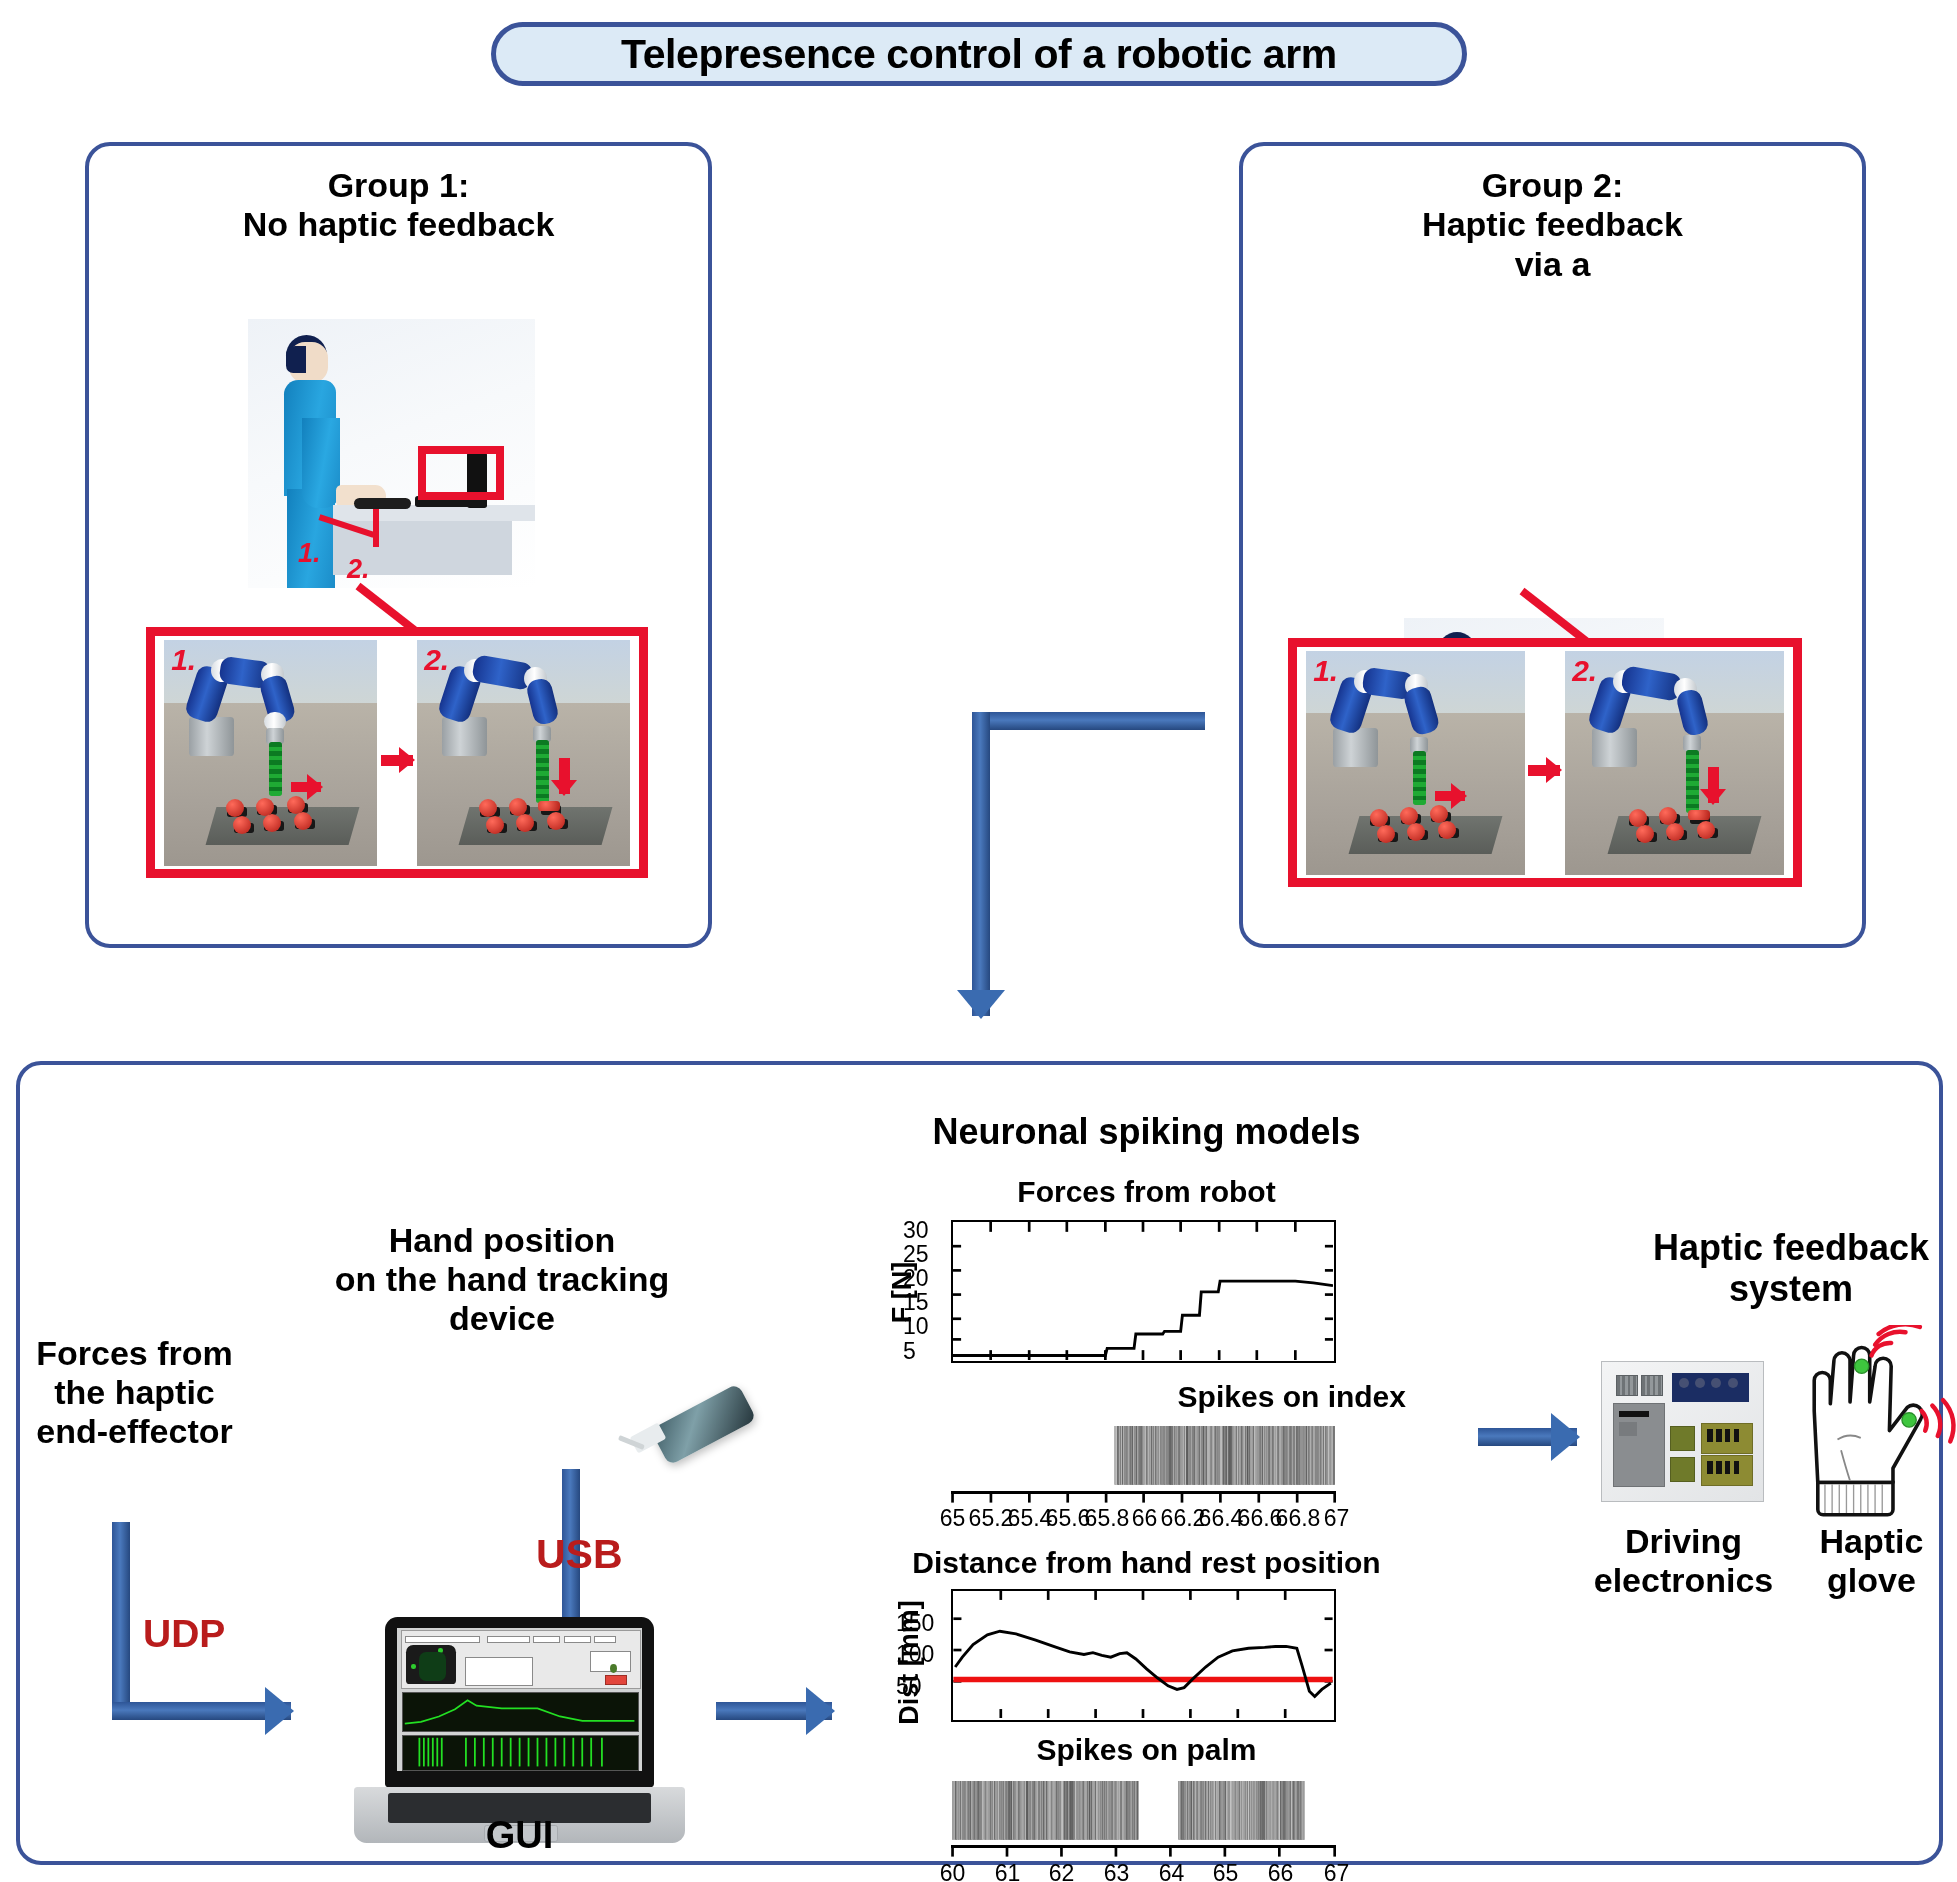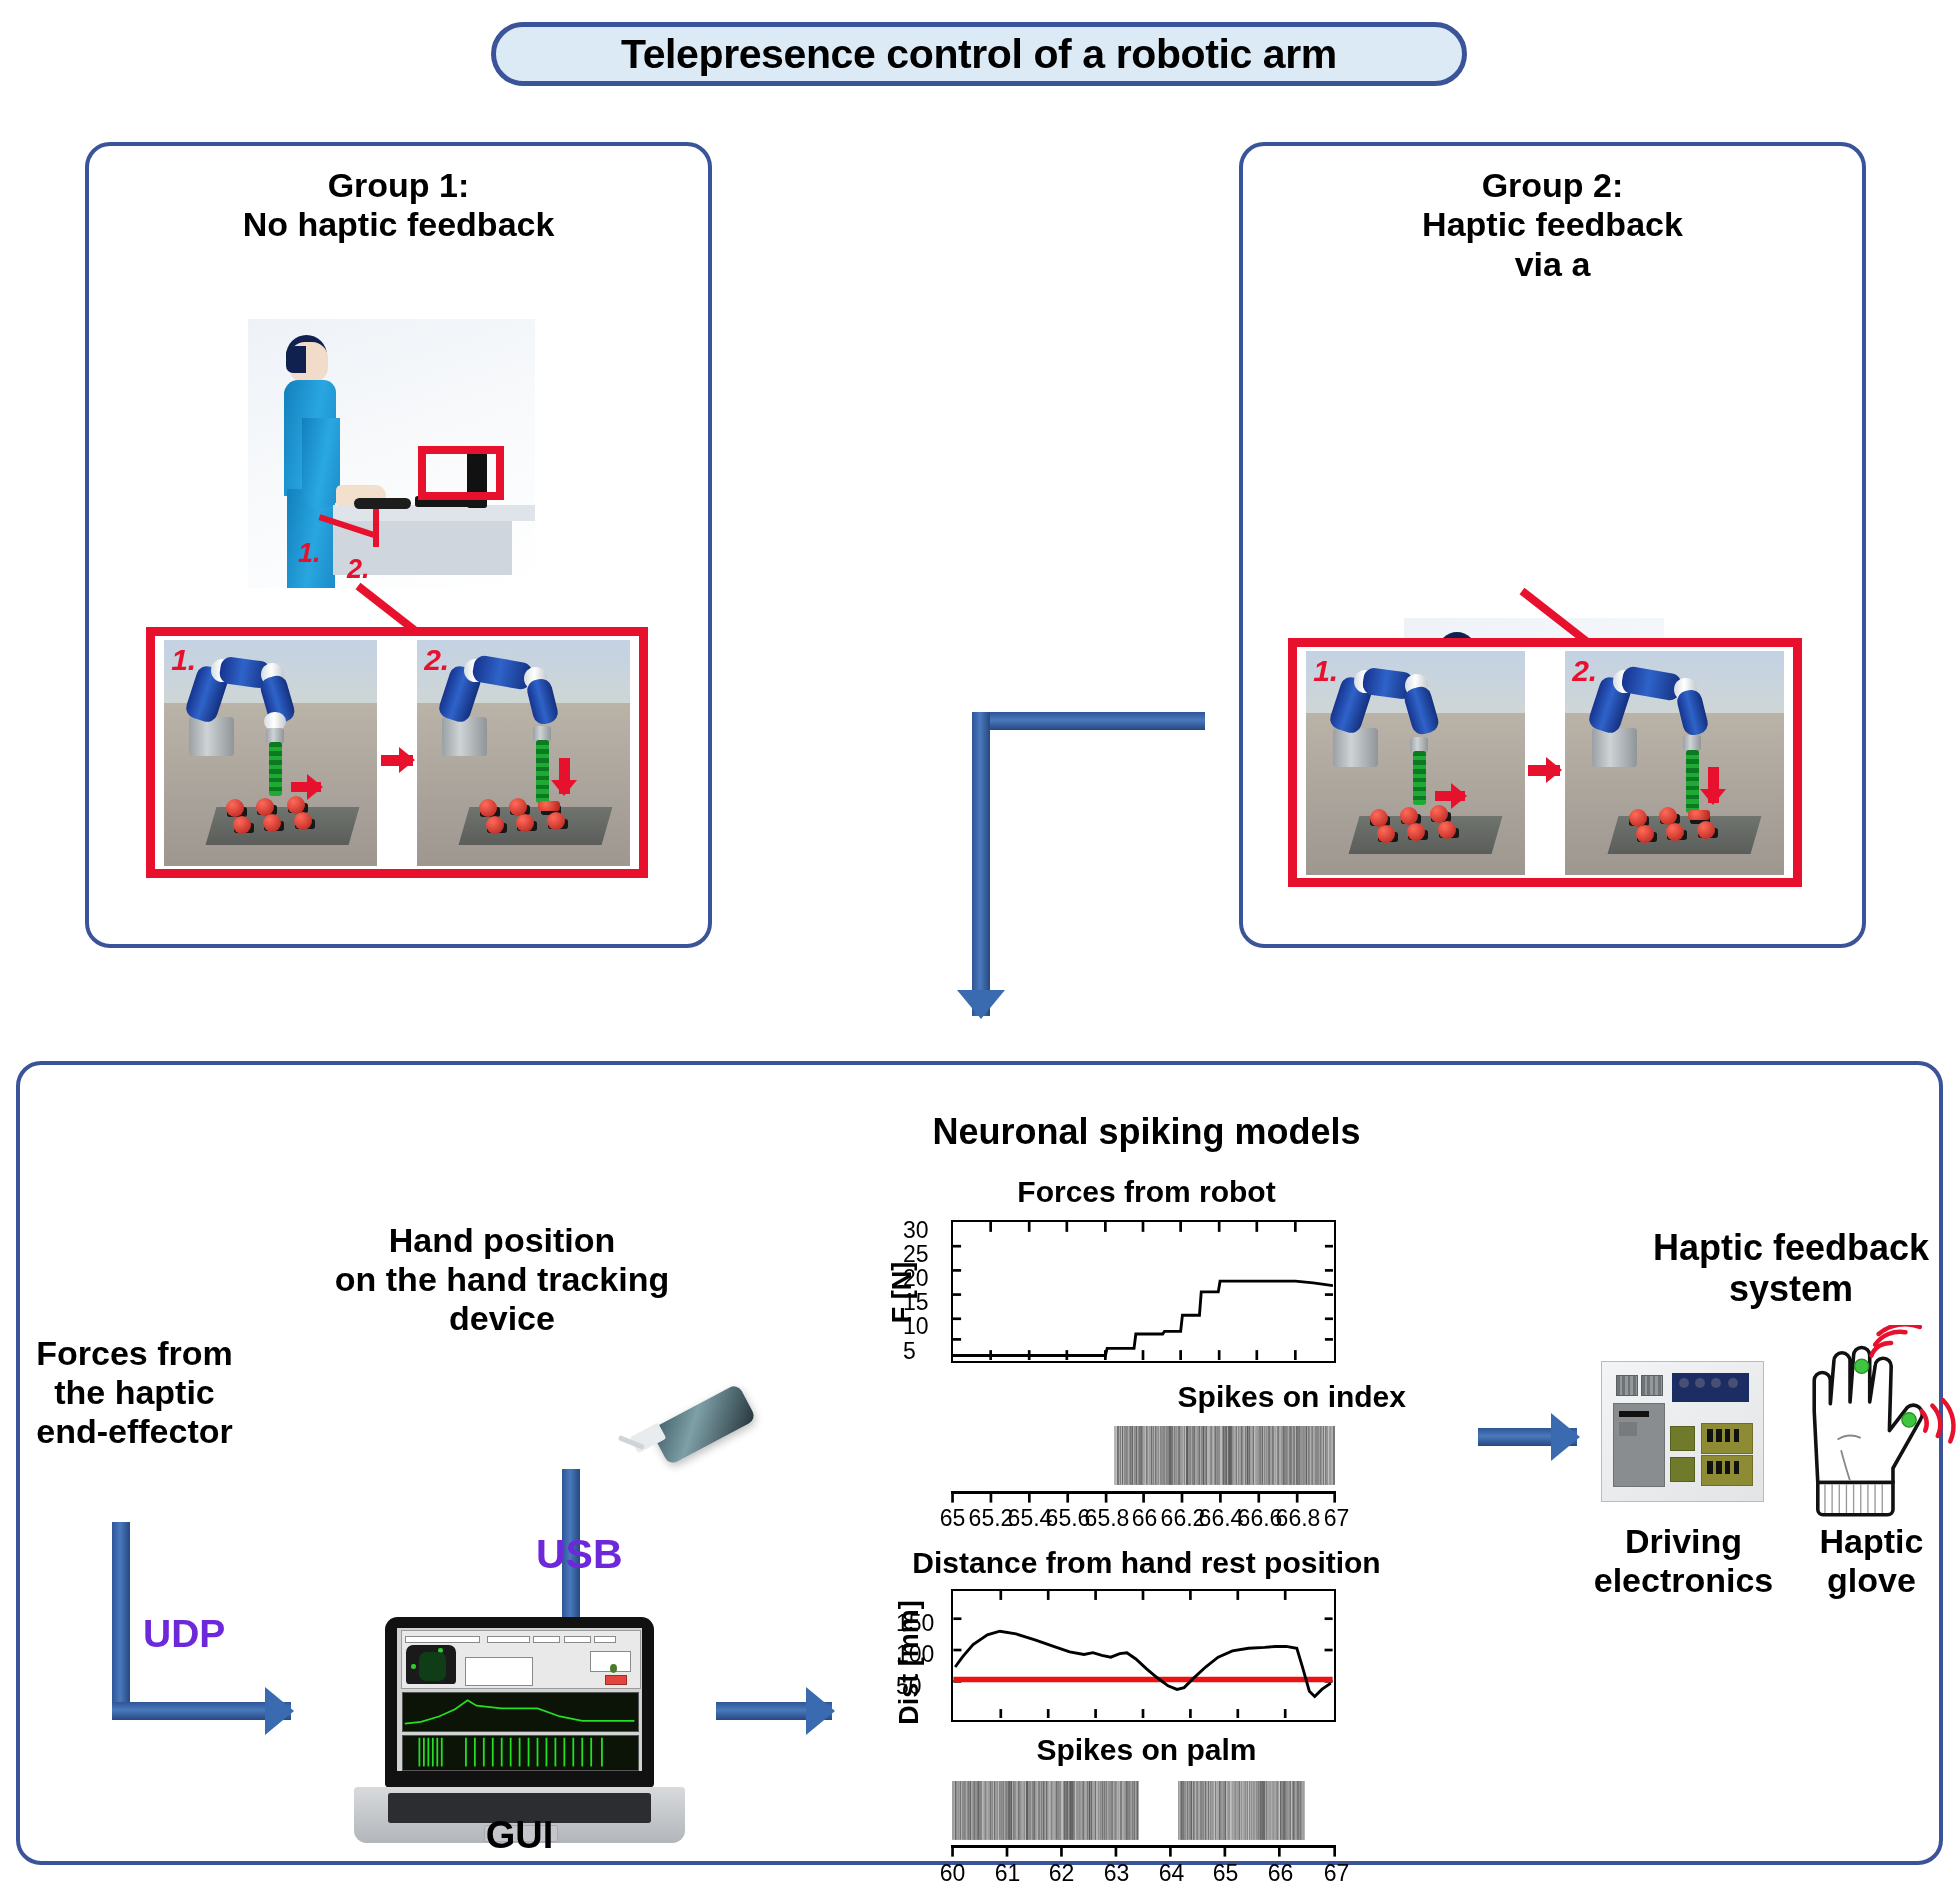--- a/index.html
+++ b/index.html
@@ -65,21 +65,21 @@
   .ba-h{position:absolute;height:18px;background:linear-gradient(180deg,#2e5597,#4a79bd 45%,#26487f);}
   .ba-h:after{content:"";position:absolute;right:-27px;top:-15px;border:24px solid transparent;
      border-left:29px solid #3a6bb0;}
   .ba-plain-h{position:absolute;height:18px;background:linear-gradient(180deg,#2e5597,#4a79bd 45%,#26487f);}
   .ba-plain-v{position:absolute;width:18px;background:linear-gradient(90deg,#2e5597,#4a79bd 45%,#26487f);}
 
   
   #bottom-panel{left:16px;top:1061px;width:1927px;height:804px;}
 
   .blk-label{position:absolute;font-weight:bold;text-align:center;line-height:1.14;}
-  .blue-label{position:absolute;font-weight:bold;color:#6d28d9;}
+  .blue-label{position:absolute;font-weight:bold;color:#b91c1c;}
 
   
   .chart-title{position:absolute;font-weight:bold;text-align:center;width:100%;left:0;}
   .axis-box{position:absolute;border:2.7px solid #000;box-sizing:border-box;background:#fff;}
   .ylab{position:absolute;font-weight:bold;transform:rotate(-90deg);transform-origin:center;white-space:nowrap;}
   .ytick{position:absolute;text-align:left;font-size:23px;}
   .xtick{position:absolute;text-align:center;font-size:23px;}
   .raster-axis{position:absolute;background:#000;height:2.7px;}
 
   

